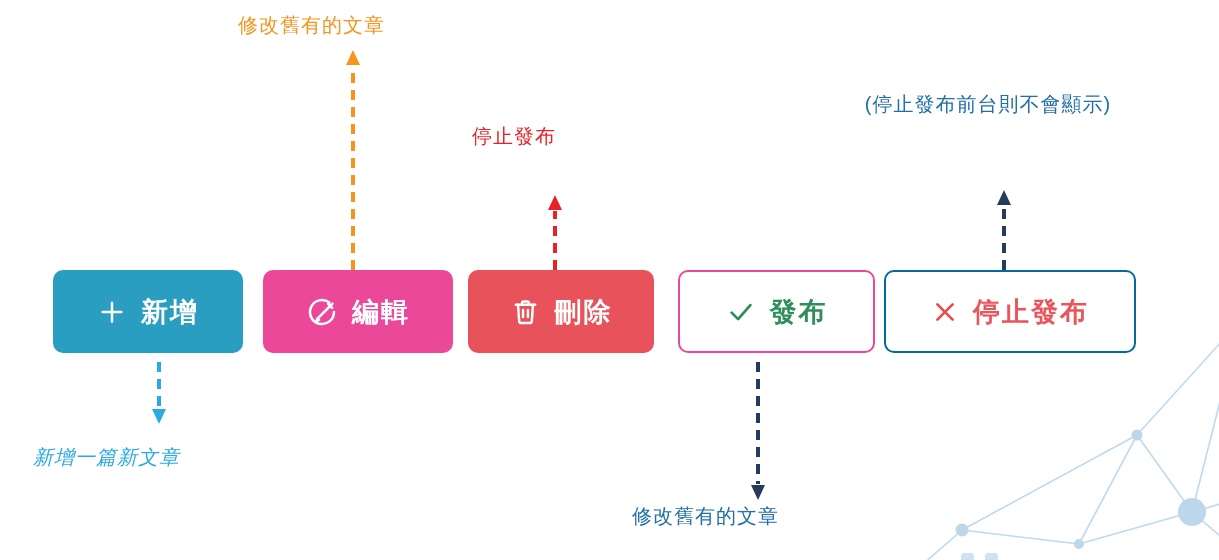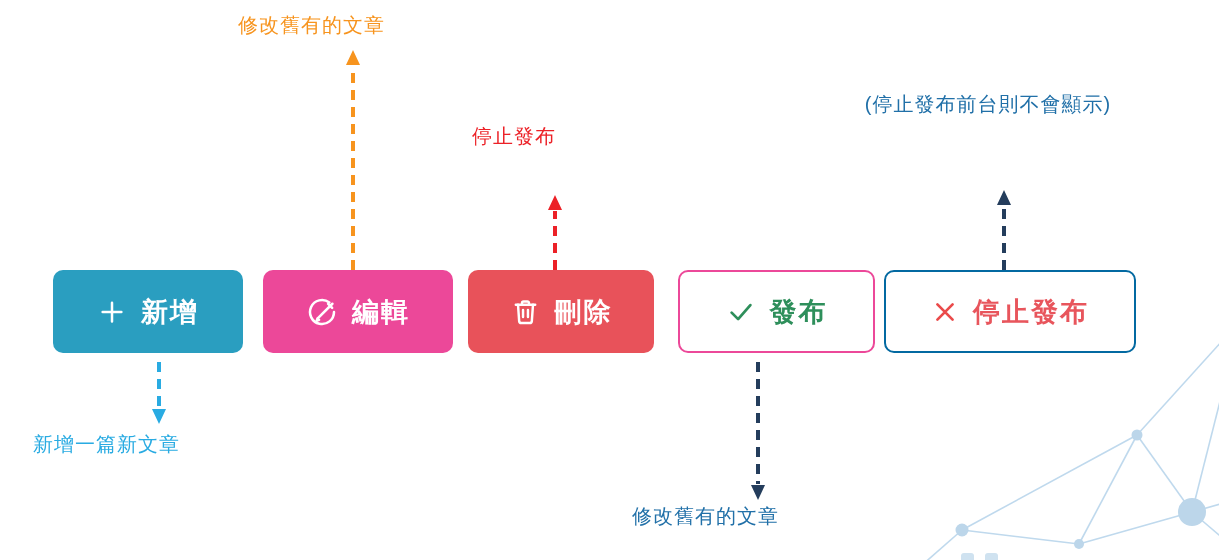--- a/index.html
+++ b/index.html
@@ -5,21 +5,21 @@
   html,body{margin:0;padding:0;background:#ffffff;}
   .page{
     position:relative;width:1219px;height:560px;overflow:hidden;background:#ffffff;
     font-family:"Liberation Sans",sans-serif;
   }
   
   .note{position:absolute;font-size:20px;font-weight:400;white-space:nowrap;letter-spacing:1px;}
   .note-edit{left:238px;top:12px;color:#F7941E;}
   .note-delete{left:472px;top:123px;color:#EC2127;}
   .note-stop{left:778px;top:85px;width:420px;color:#2170A8;text-align:center;line-height:38px;}
-  .note-add{left:33px;top:431px;color:#29ABE2;}
+  .note-add{left:33px;top:444px;color:#29ABE2;font-style:italic;}
   .note-publish{left:632px;top:503px;color:#2170A8;}
   
   .arrow{position:absolute;pointer-events:none;}
   
   .btn{
     position:absolute;top:270px;height:83px;display:flex;align-items:center;justify-content:center;
     gap:14px;border:none;border-radius:10px;cursor:pointer;padding:16px;
     font-family:"Liberation Sans",sans-serif;font-size:27px;font-weight:600;letter-spacing:2px;
   }
   .btn .icon{display:flex;align-items:center;}

